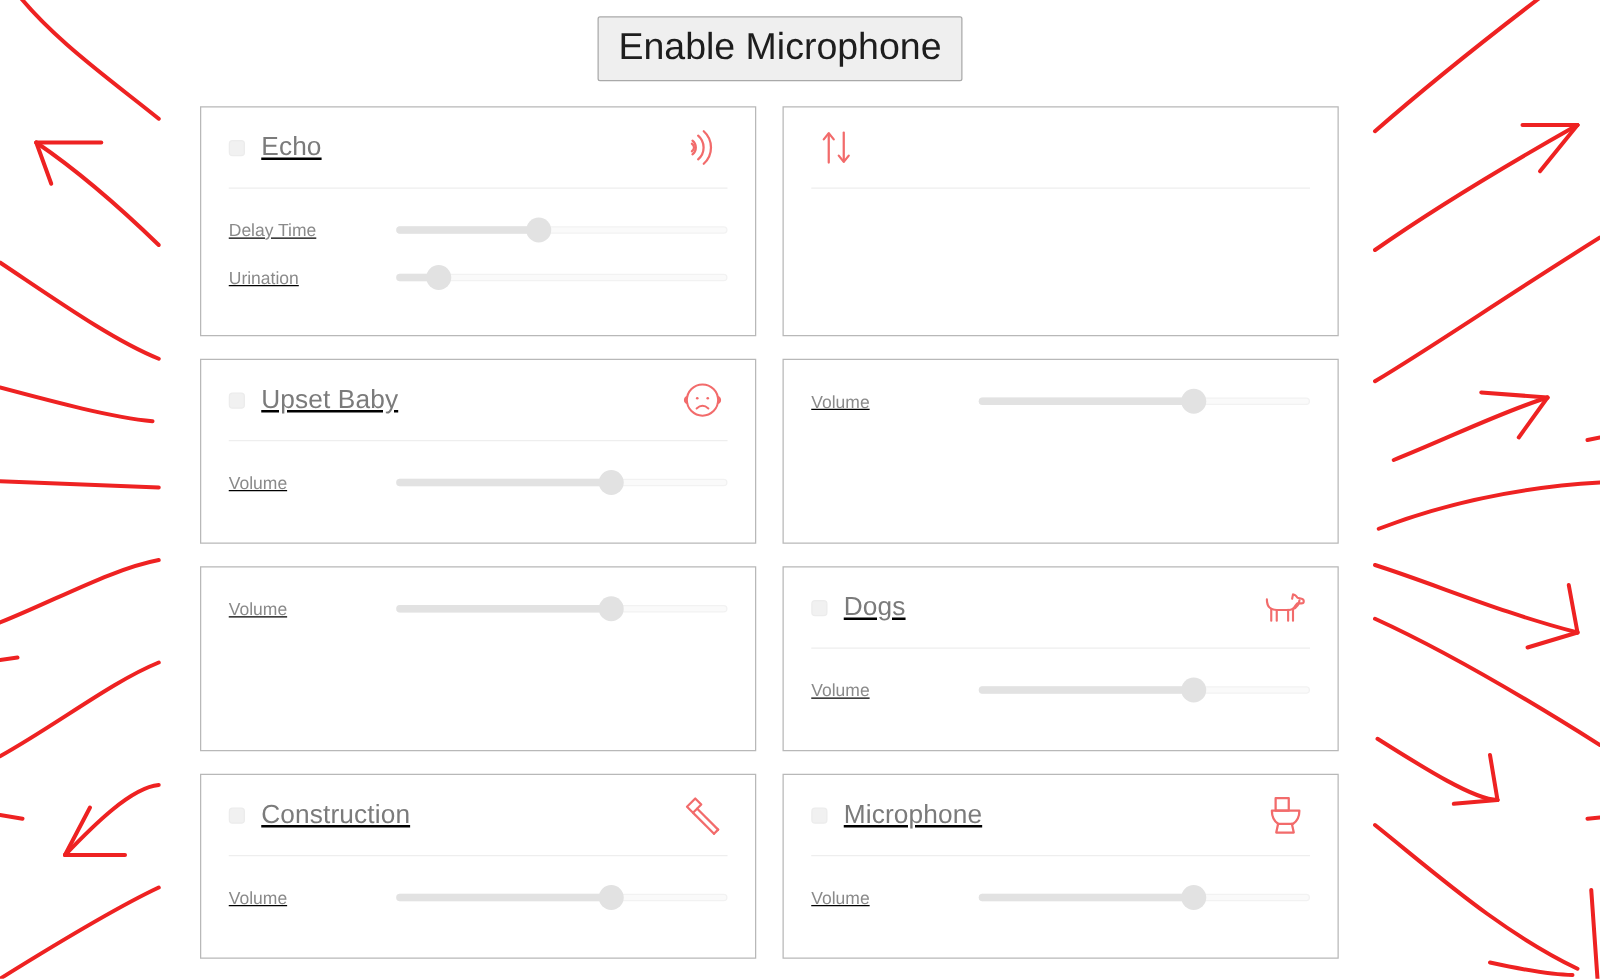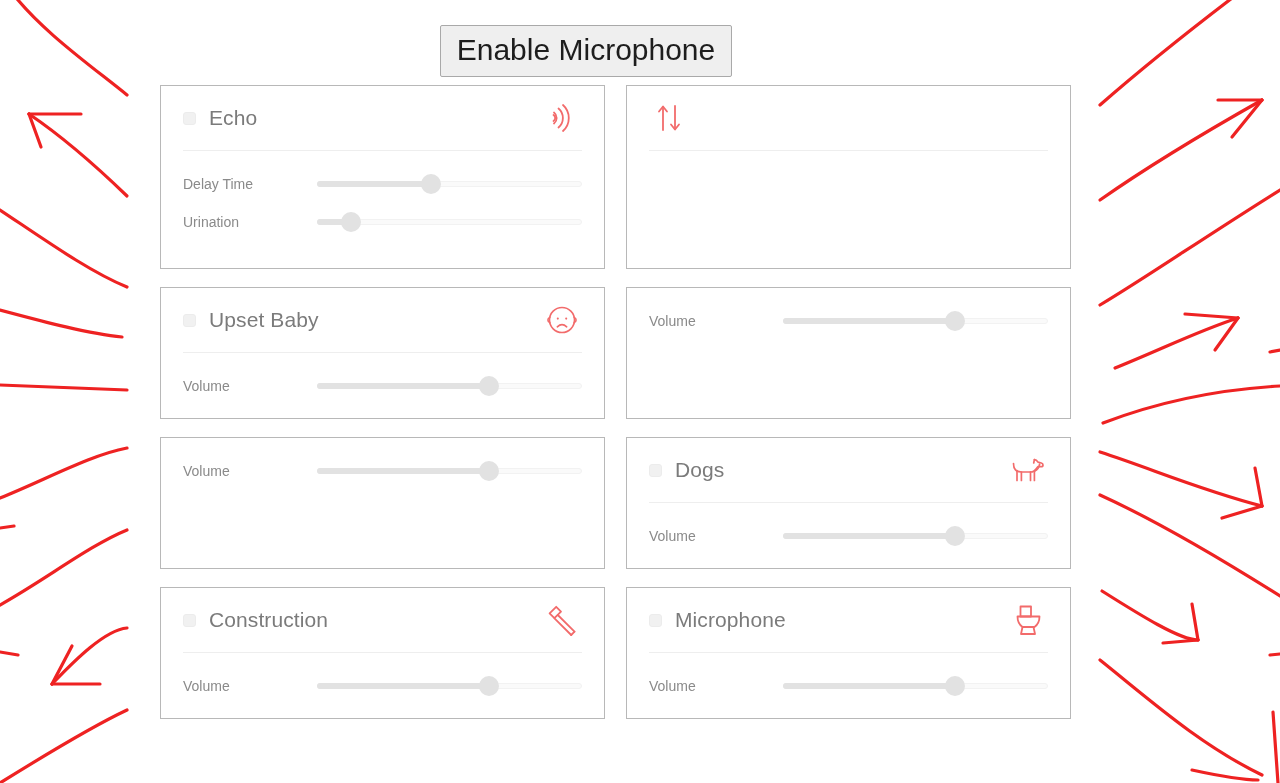--- a/index.html
+++ b/index.html
@@ -20,27 +20,28 @@
     position: absolute;
     left: 0; top: 0;
     width: 1280px; height: 783px;
     pointer-events: none;
     z-index: 0;
   }
 
   
   .header-bar {
     position: absolute;
-    left: 0; top: 12px;
+    left: 0; top: 0;
     width: 1172px;
     height: 78px;
     display: flex;
     align-items: center;
     justify-content: center;
     z-index: 2;
+    padding-left: 38px;
   }
   .mic-button {
     font-family: "Liberation Sans", sans-serif;
     font-size: 30px;
     line-height: 1;
     color: #1d1d1d;
     background: #efefef;
     border: 1px solid #a9a9a9;
     border-radius: 2px;
     padding: 9px 16px 11px 16px;
@@ -58,23 +59,24 @@
     grid-template-columns: 445px 445px;
     column-gap: 21px;
     row-gap: 18px;
   }
   .card {
     background: #ffffff;
     border: 1px solid #b8b8b8;
     box-sizing: border-box;
     padding: 0 22px;
     position: relative;
+    text-decoration: underline;
   }
   .card.tall { height: 184px; }
-  .card.short { height: 132px; }
+  .card.short { height: 148px; }
 
   .card-head {
     height: 64px;
     display: flex;
     align-items: center;
     justify-content: space-between;
     border-bottom: 1px solid #eeeeee;
   }
   .head-left {
     display: flex;

